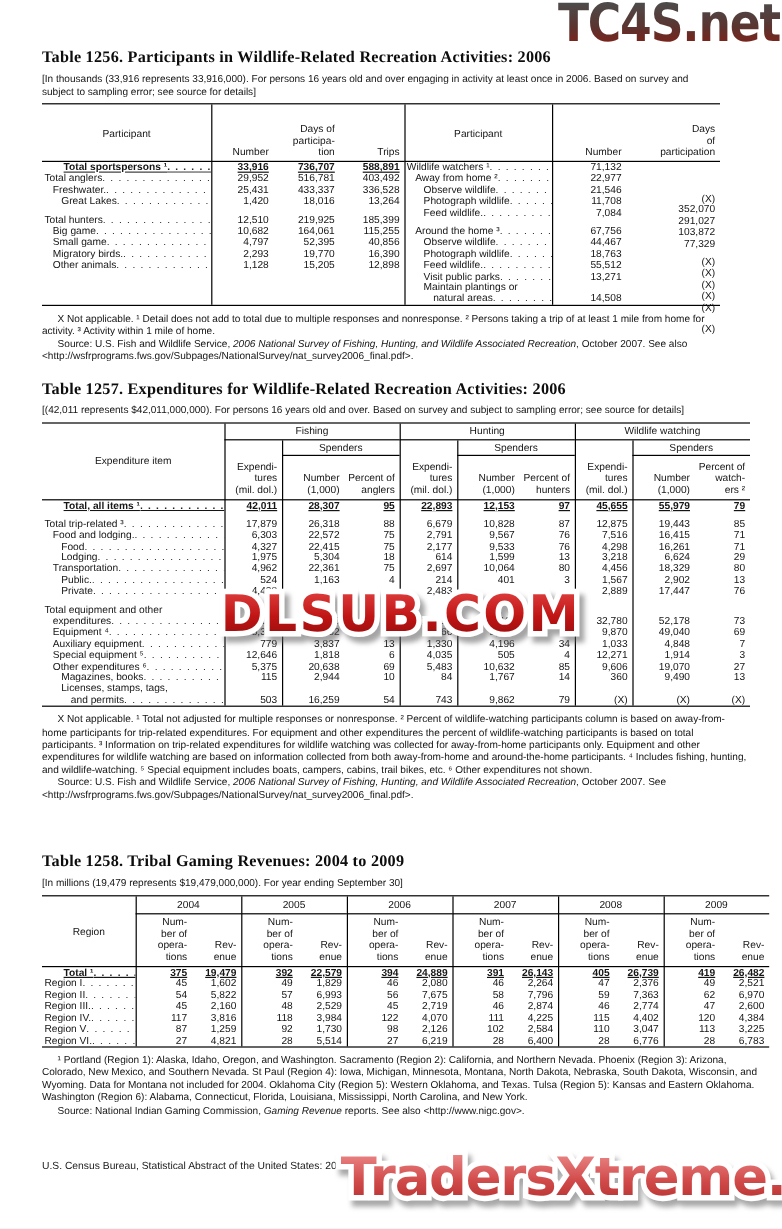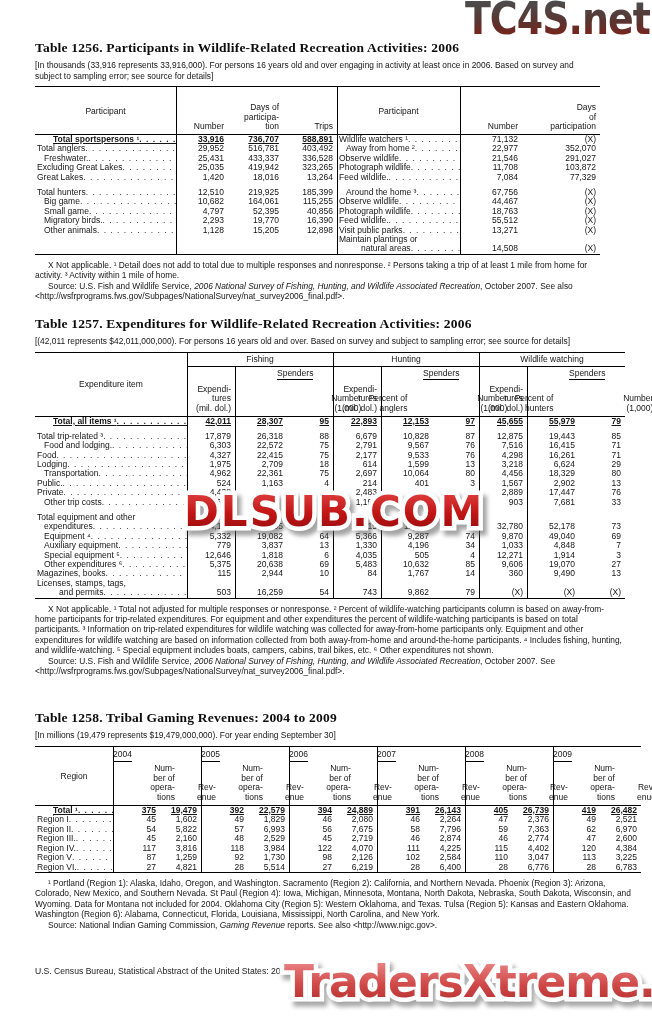--- a/index.html
+++ b/index.html
@@ -33,52 +33,52 @@
   .row { display: flex; height: 9.4px; line-height: 9.4px; font-size: 8.5px; }
   .num { text-align: right; padding-right: 4px; white-space: nowrap; flex: none; }
   .lbl { flex: 1; display: flex; overflow: hidden; white-space: nowrap; padding-left: 2px; }
   .lt { flex: none; }
   .dots { flex: 1; overflow: hidden; color: #222; }
   .dots::before { content: " . . . . . . . . . . . . . . . . . . . . . . . . . . . . . . . . . . ."; letter-spacing: 1px; }
   .nd .dots::before { content: ""; }
   .b { font-weight: bold; text-decoration: underline; }
   .it .lt { padding-left: 16px; }
   .i1 .lt { padding-left: 7px; }
-  .i2 .lt { }
+  .i2 .lt { padding-left: 14px; }
   .i3 .lt { padding-left: 22px; }
   .gt { margin-top: 6px; }
 
   
   .t56 { display: flex; width: 565px; }
   .hl { width: 302px; position: relative; }
   .hr { width: 263px; position: relative; }
   .t56 .hdrow { height: 48px; }
   .t56 .cA { width: 52px; } .t56 .cB { width: 55px; } .t56 .cC { width: 54px; }
-  .t56 .cD { width: 62px; } .t56 .cE { width: 78px; }
+  .t56 .cD { width: 62px; } .t56 .cE { width: 78px; margin-top: 26px; }
   .hl .pcell { width: 141px; } .hr .pcell { width: 123px; }
 
   
   .t57 { width: 590px; }
   .t57 .hdr { display: flex; border-bottom: 1px solid #000; height: 64px; }
   .t57 .labelcol { width: 152px; display: flex; align-items: center; justify-content: center; font-size: 8.5px; }
   .grp { width: 146px; display: flex; flex-direction: column; }
   .gname { height: 14px; line-height: 13px; }
   .gbody { display: flex; flex: 1; }
   .t57 .ce { width: 48px; } .t57 .cn { width: 52px; } .t57 .cp { width: 46px; }
   .gbody .hc.ce { align-self: flex-end; }
-  .spcol { width: 98px; display: flex; flex-direction: row; padding-left: 42px; }
+  .spcol { width: 98px; display: flex; flex-direction: column; }
   .sp { height: 13px; line-height: 12px; }
   .sprow { flex: 1; display: flex; align-items: flex-end; }
   .t57 .row .lbl { width: 152px; flex: none; }
 
   
   .t58 { width: 606px; }
   .t58 .hdr { display: flex; border-bottom: 1px solid #000; height: 59px; }
   .t58 .labelcol { width: 78px; display: flex; align-items: center; justify-content: center; font-size: 8.5px; }
-  .ygrp { width: 88px; display: flex; flex-direction: row; }
+  .ygrp { width: 88px; display: flex; flex-direction: column; }
   .yname { height: 15px; line-height: 14px; text-align: center; font-size: 8.5px; border-bottom: 1px solid #000; }
   .yrow { flex: 1; display: flex; align-items: flex-end; }
   .t58 .co { width: 47px; } .t58 .cr { width: 41px; }
   .t58 .row { height: 9.5px; line-height: 9.5px; }
   .t58 .row .lbl { width: 78px; flex: none; }
 
   
   .foot-right { position: absolute; top: 948px; left: 35px; width: 606px; text-align: right;
     font-family: "DejaVu Sans", sans-serif; font-size: 11px; color: #1a1a1a; }
   .foot-left { position: absolute; top: 966px; left: 35px; font-size: 8.6px; color: #1a1a1a; }
@@ -155,29 +155,20 @@
             <div class="row i1">
               <div class="lbl">
                 <span class="lt">Freshwater.</span>
                 <span class="dots"></span>
               </div>
               <div class="num cA">25,431</div>
               <div class="num cB">433,337</div>
               <div class="num cC">336,528</div>
             </div>
 
-            <div class="row i2">
-              <div class="lbl">
-                <span class="lt">Excluding Great Lakes</span>
-                <span class="dots"></span>
-              </div>
-              <div class="num cA">25,035</div>
-              <div class="num cB">419,942</div>
-              <div class="num cC">323,265</div>
-            </div>
 
             <div class="row i2">
               <div class="lbl">
                 <span class="lt">Great Lakes</span>
                 <span class="dots"></span>
               </div>
               <div class="num cA">1,420</div>
               <div class="num cB">18,016</div>
               <div class="num cC">13,264</div>
             </div>
@@ -499,21 +490,21 @@
             <div class="num cn">16,261</div>
             <div class="num cp">71</div>
           </div>
 
           <div class="row i2">
             <div class="lbl">
               <span class="lt">Lodging</span>
               <span class="dots"></span>
             </div>
             <div class="num ce">1,975</div>
-            <div class="num cn">2,709</div>
+            <div class="num cn">5,304</div>
             <div class="num cp">18</div>
             <div class="num ce">614</div>
             <div class="num cn">1,599</div>
             <div class="num cp">13</div>
             <div class="num ce">3,218</div>
             <div class="num cn">6,624</div>
             <div class="num cp">29</div>
           </div>
 
           <div class="row i1">
@@ -557,35 +548,20 @@
             <div class="num cn"></div>
             <div class="num cp"></div>
             <div class="num ce">2,483</div>
             <div class="num cn"></div>
             <div class="num cp"></div>
             <div class="num ce">2,889</div>
             <div class="num cn">17,447</div>
             <div class="num cp">76</div>
           </div>
 
-          <div class="row i1">
-            <div class="lbl">
-              <span class="lt">Other trip costs</span>
-              <span class="dots"></span>
-            </div>
-            <div class="num ce">6,614</div>
-            <div class="num cn"></div>
-            <div class="num cp"></div>
-            <div class="num ce">1,191</div>
-            <div class="num cn"></div>
-            <div class="num cp"></div>
-            <div class="num ce">903</div>
-            <div class="num cn">7,681</div>
-            <div class="num cp">33</div>
-          </div>
 
           <div class="row gt nd">
             <div class="lbl">
               <span class="lt">Total equipment and other</span>
               <span class="dots"></span>
             </div>
             <div class="num ce"></div>
             <div class="num cn"></div>
             <div class="num cp"></div>
             <div class="num ce"></div>

